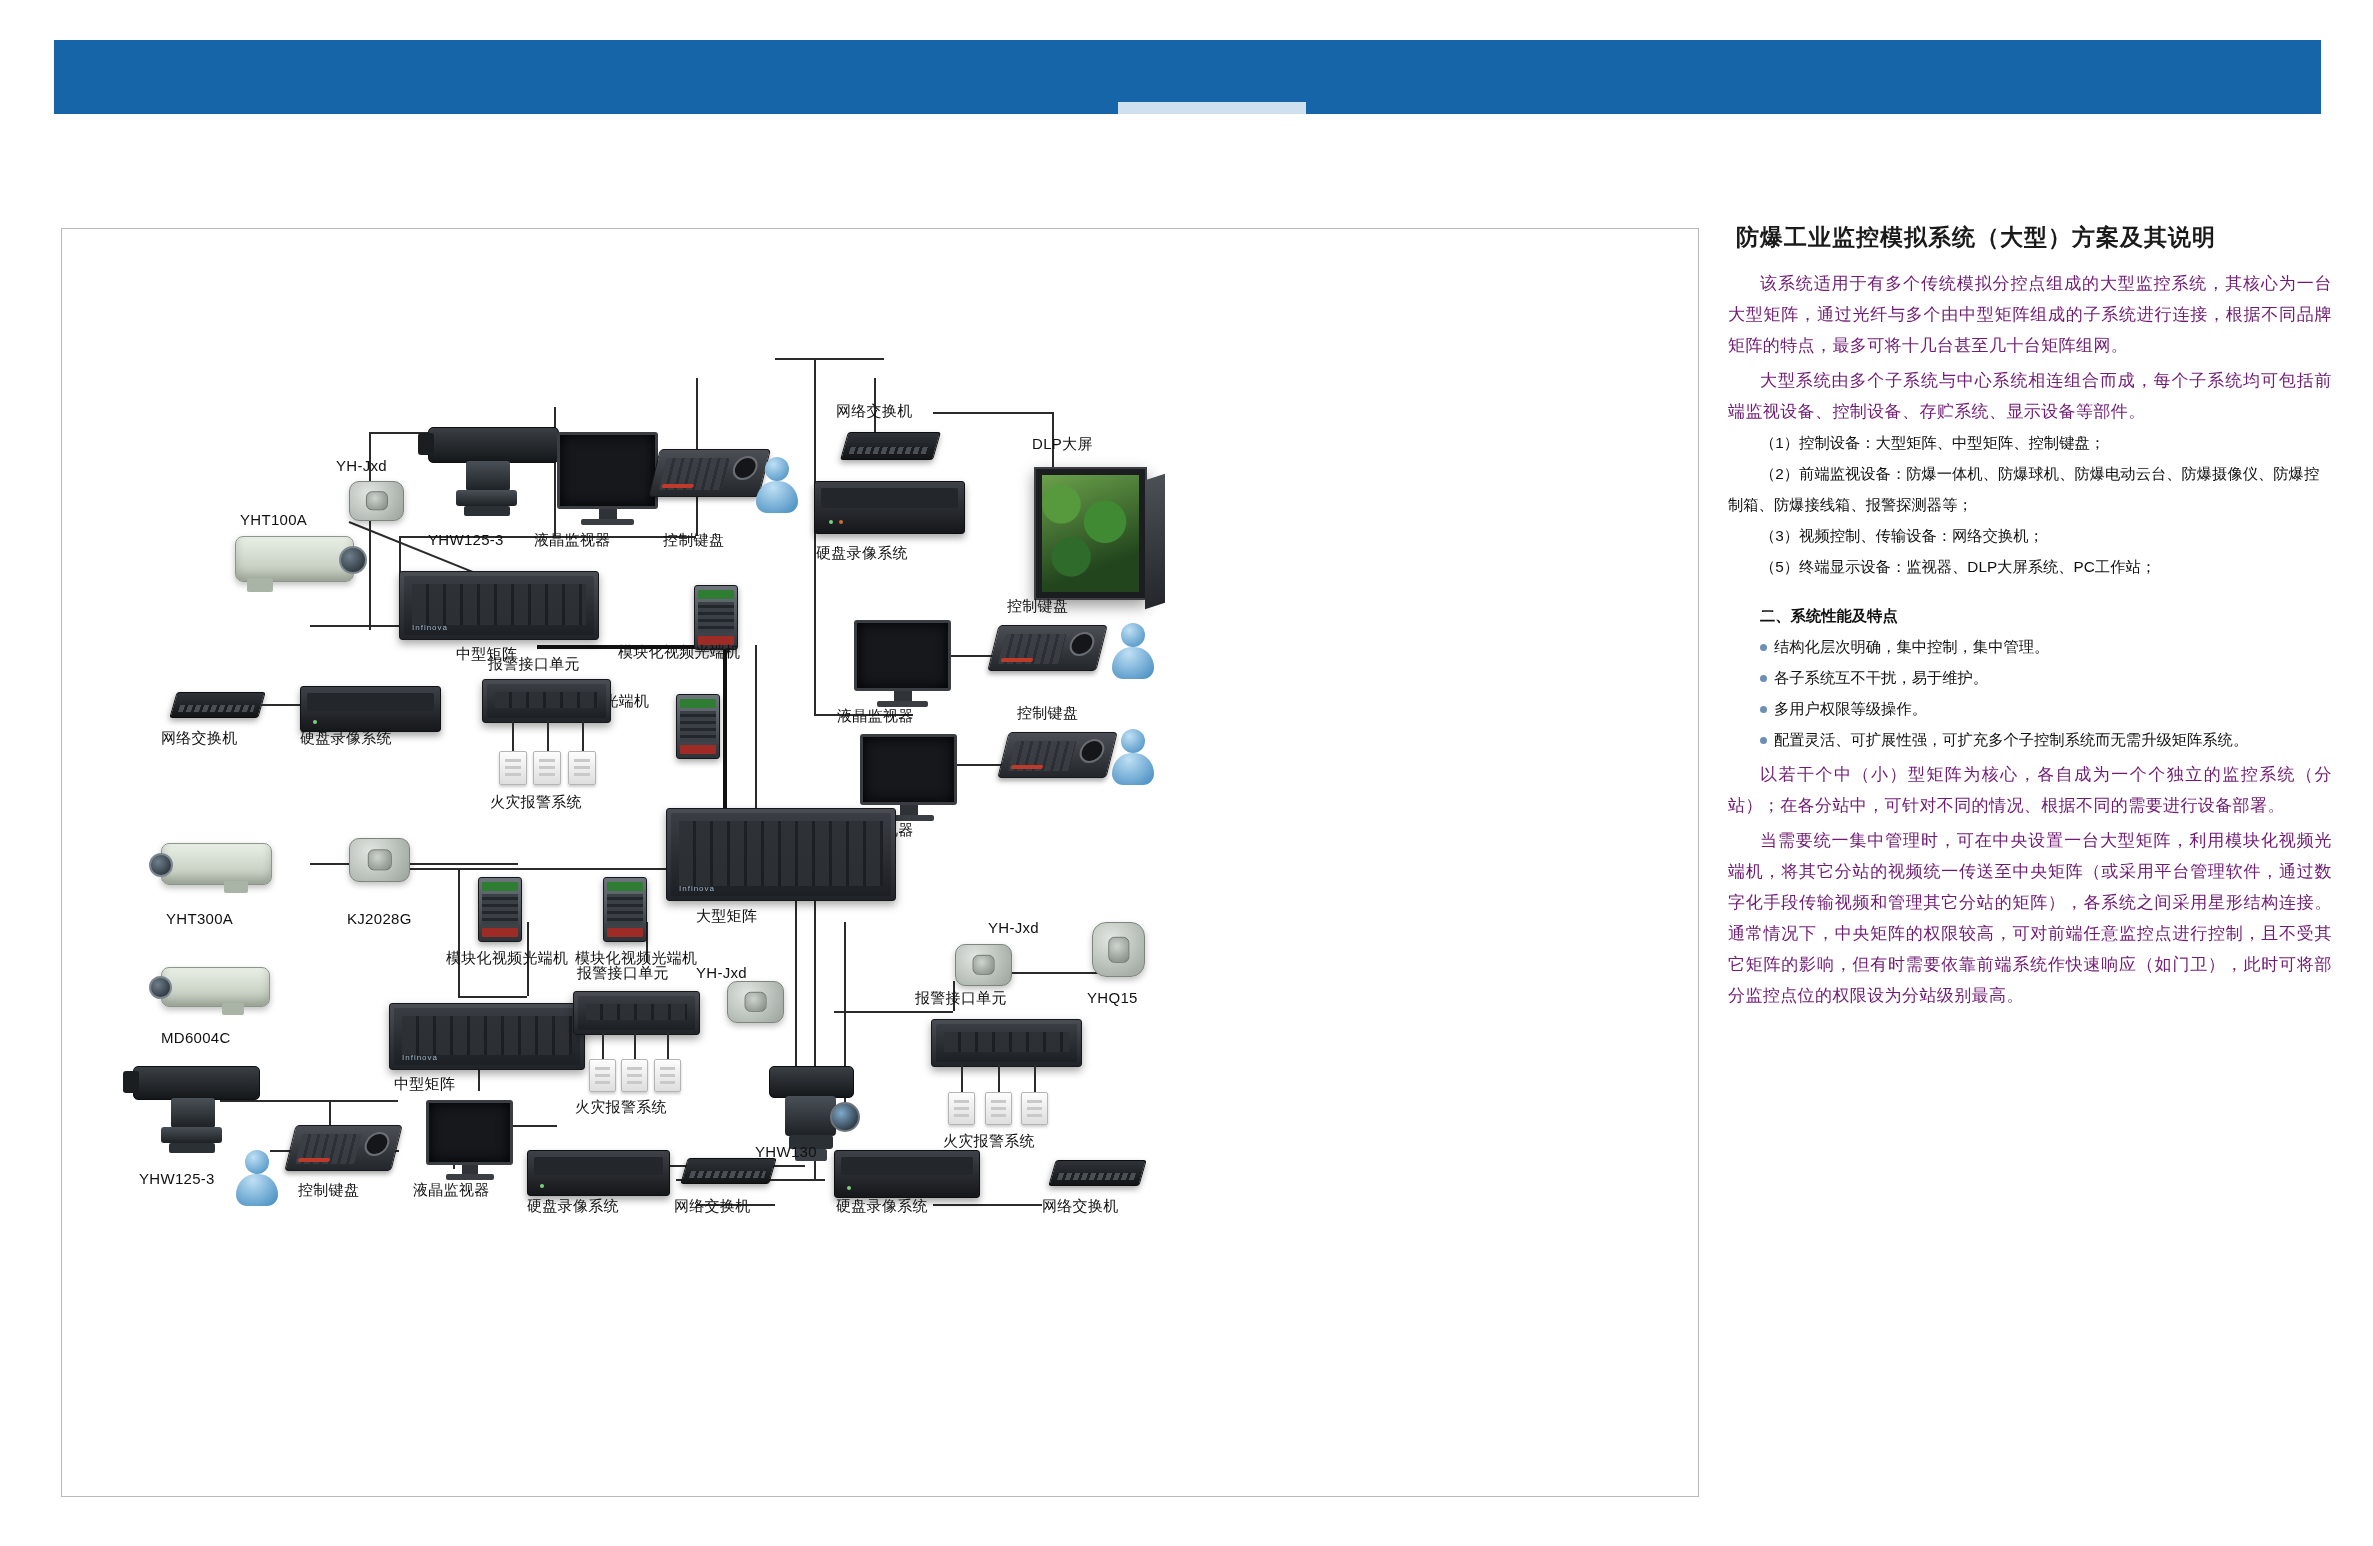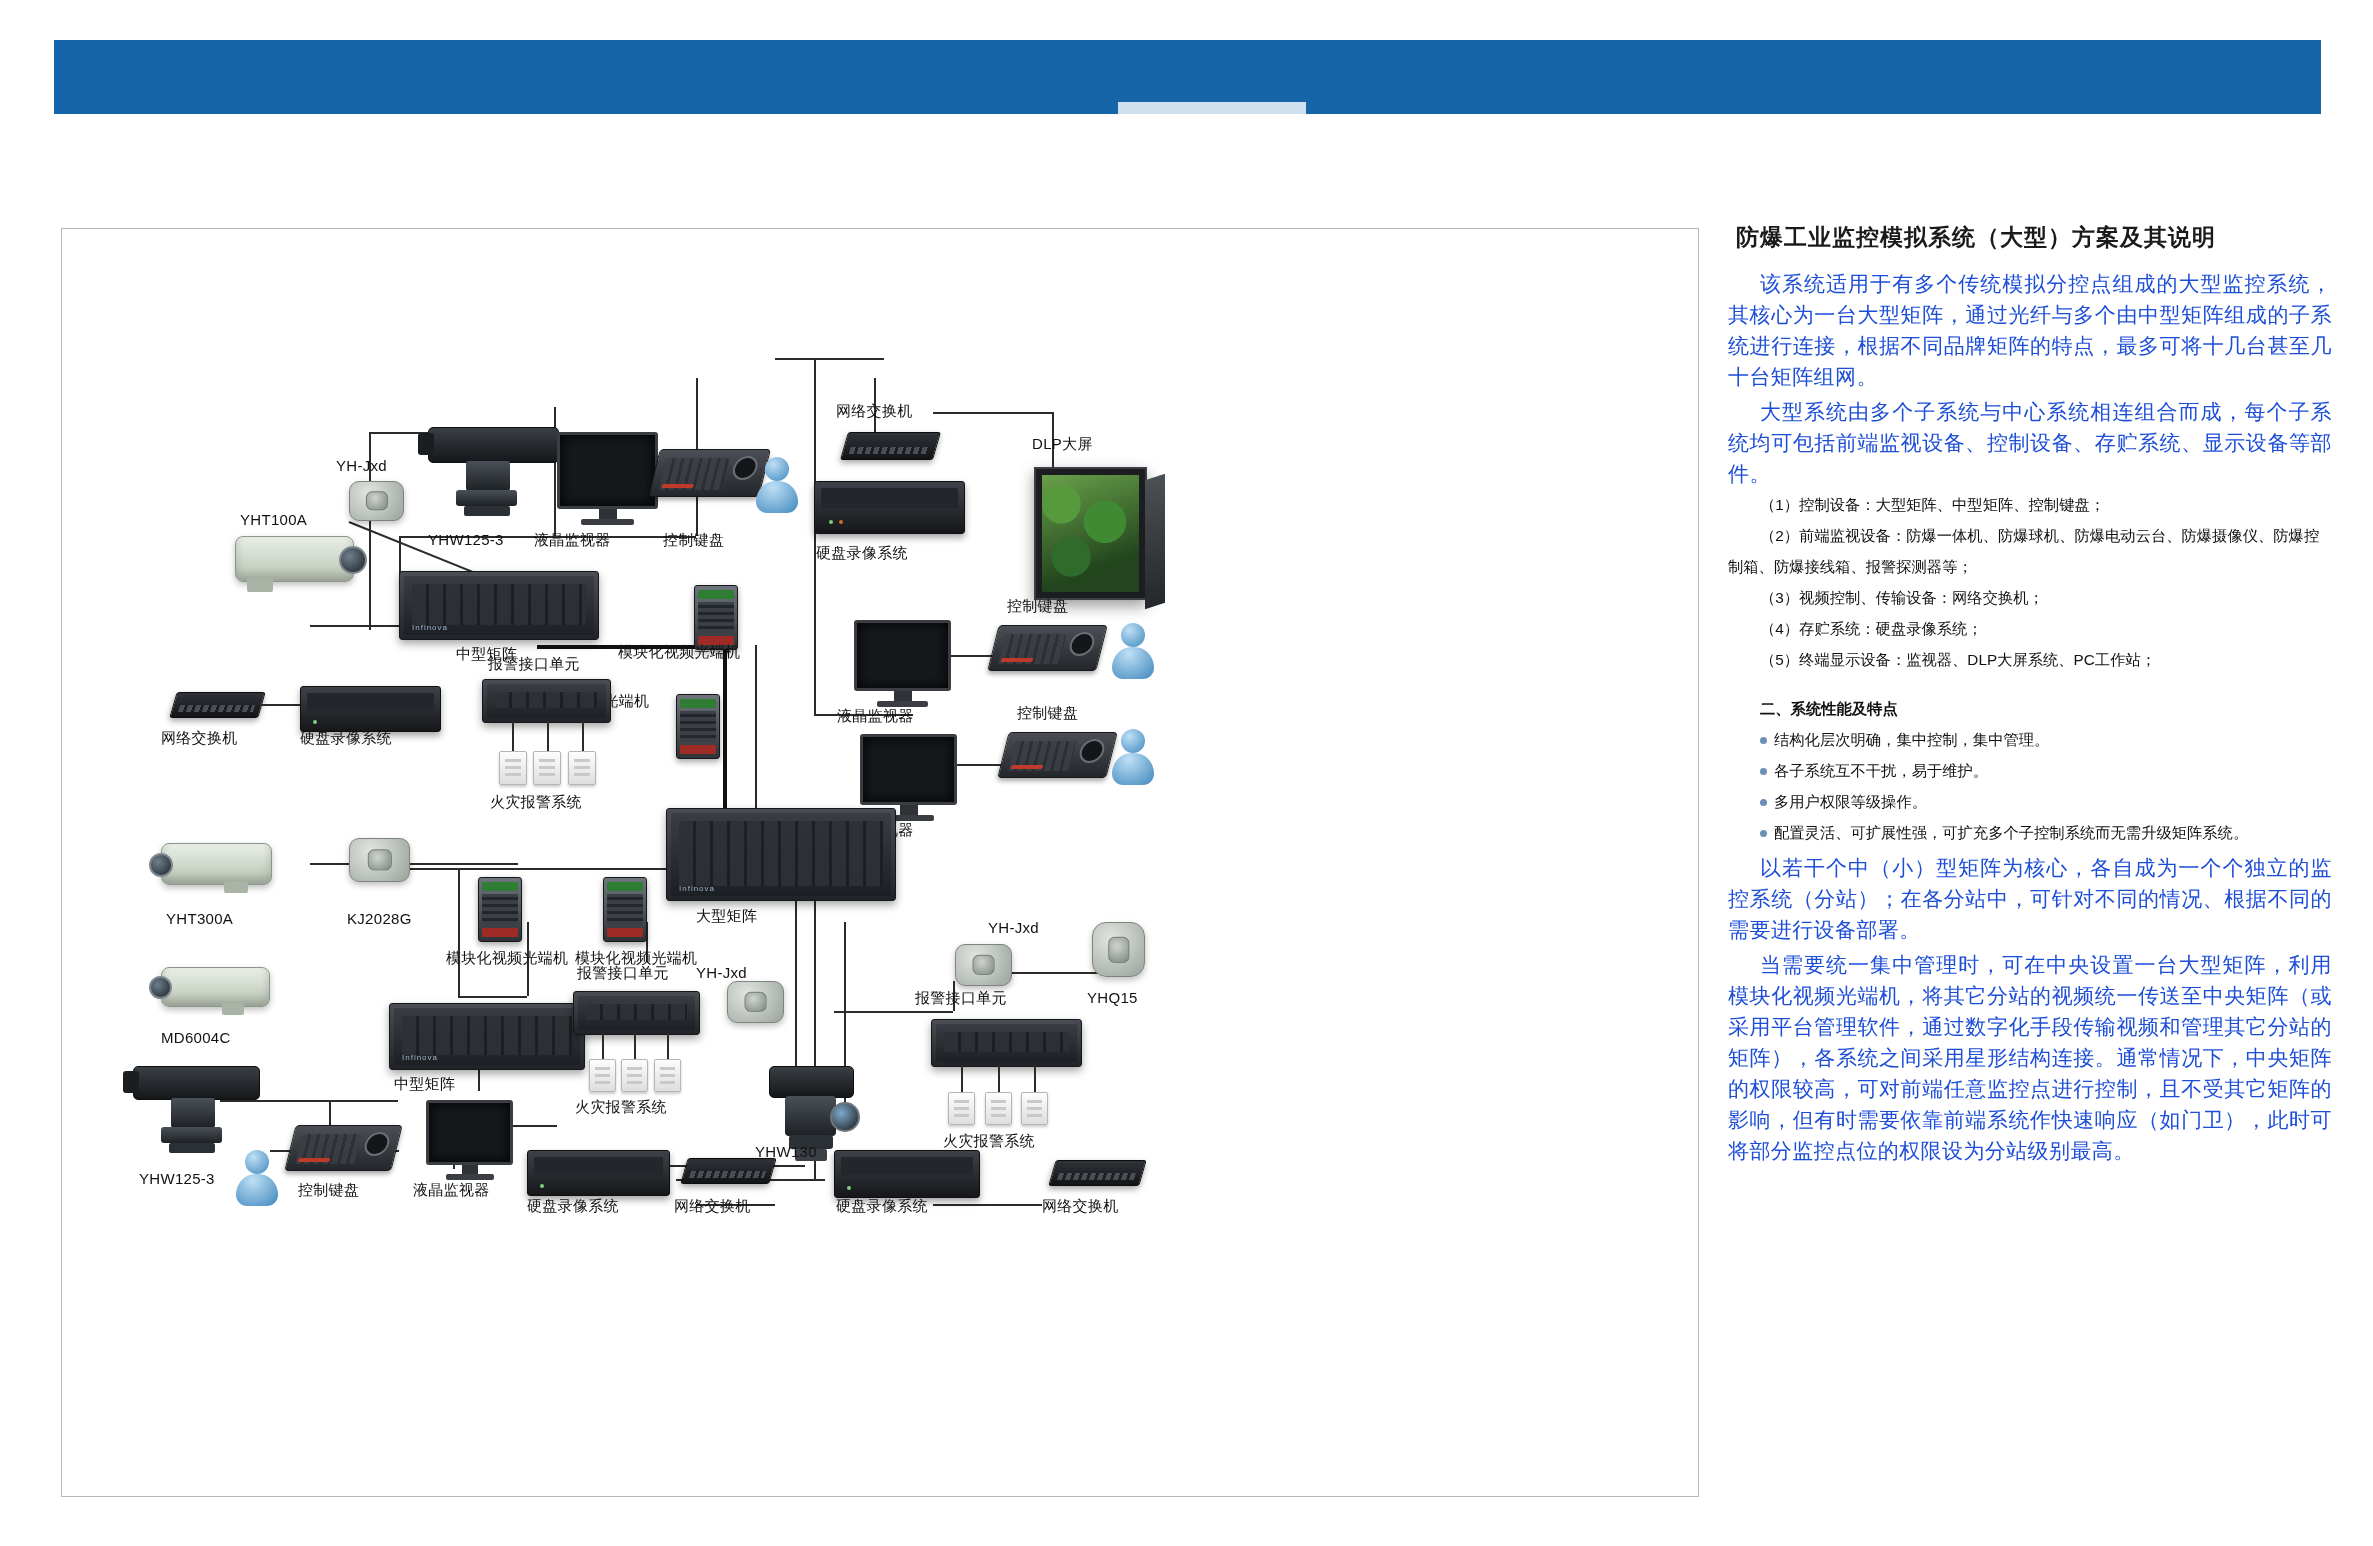--- a/index.html
+++ b/index.html
@@ -3,21 +3,21 @@
 <meta charset="utf-8">
 <style>
   html,body{margin:0;padding:0;background:#ffffff;}
   body{width:2373px;height:1546px;font-family:"Liberation Sans",sans-serif;position:relative;overflow:hidden;}
   .page{position:absolute;left:0;top:0;width:2373px;height:1546px;background:#fff;}
   .topbar{position:absolute;left:54px;top:40px;width:2267px;height:74px;background:#1565a8;}
   .topbar .notch{position:absolute;left:1064px;top:62px;width:188px;height:12px;background:#cfe0ef;}
   .diagram{position:absolute;left:61px;top:228px;width:1636px;height:1267px;border:1px solid #b9b9b9;background:#fff;}
   .right{position:absolute;left:1728px;top:220px;width:604px;height:1089px;}
   .r-title{font-size:23px;font-weight:bold;color:#1a1a1a;letter-spacing:1px;line-height:34px;padding-left:8px;}
-  .r-p{font-size:21px;color:#1d4ed8;line-height:31px;text-align:justify;letter-spacing:0.4px;margin-top:14px;}
+  .r-p{font-size:17px;color:#701a75;line-height:31px;text-align:justify;letter-spacing:0.4px;margin-top:14px;}
   .r-p.indent{text-indent:32px;}
   .r-h{font-size:15.3px;color:#111;line-height:31px;margin-top:18px;text-indent:32px;font-weight:bold;}
   .r-li{font-size:15.3px;color:#111;line-height:31px;text-indent:32px;}
   .r-bul{font-size:15.3px;color:#111;line-height:31px;text-indent:46px;position:relative;}
   .r-bul:before{content:"";position:absolute;left:32px;top:13px;width:7px;height:7px;border-radius:50%;background:#6b8fb5;}
   
   .it{position:absolute;}
   .lbl{position:absolute;font-size:15px;color:#111;white-space:nowrap;letter-spacing:0.3px;}
   .wire{position:absolute;background:#2b2b2b;}
   .wire.h{height:2px;}
@@ -433,21 +433,20 @@
   </div>
 
   <div class="right">
     <div class="r-title">防爆工业监控模拟系统（大型）方案及其说明</div>
     <div class="r-p indent">该系统适用于有多个传统模拟分控点组成的大型监控系统，其核心为一台大型矩阵，通过光纤与多个由中型矩阵组成的子系统进行连接，根据不同品牌矩阵的特点，最多可将十几台甚至几十台矩阵组网。</div>
 
     <div class="r-p indent" style="margin-top:4px;">大型系统由多个子系统与中心系统相连组合而成，每个子系统均可包括前端监视设备、控制设备、存贮系统、显示设备等部件。</div>
     <div class="r-li">（1）控制设备：大型矩阵、中型矩阵、控制键盘；</div>
     <div class="r-li">（2）前端监视设备：防爆一体机、防爆球机、防爆电动云台、防爆摄像仪、防爆控制箱、防爆接线箱、报警探测器等；</div>
     <div class="r-li">（3）视频控制、传输设备：网络交换机；</div>
-    <div class="r-li">（4）存贮系统：硬盘录像系统；</div>
     <div class="r-li">（5）终端显示设备：监视器、DLP大屏系统、PC工作站；</div>
 
     <div class="r-h">二、系统性能及特点</div>
     <div class="r-bul">结构化层次明确，集中控制，集中管理。</div>
     <div class="r-bul">各子系统互不干扰，易于维护。</div>
     <div class="r-bul">多用户权限等级操作。</div>
     <div class="r-bul">配置灵活、可扩展性强，可扩充多个子控制系统而无需升级矩阵系统。</div>
 
     <div class="r-p indent" style="margin-top:4px;">以若干个中（小）型矩阵为核心，各自成为一个个独立的监控系统（分站）；在各分站中，可针对不同的情况、根据不同的需要进行设备部署。</div>
     <div class="r-p indent" style="margin-top:4px;">当需要统一集中管理时，可在中央设置一台大型矩阵，利用模块化视频光端机，将其它分站的视频统一传送至中央矩阵（或采用平台管理软件，通过数字化手段传输视频和管理其它分站的矩阵），各系统之间采用星形结构连接。通常情况下，中央矩阵的权限较高，可对前端任意监控点进行控制，且不受其它矩阵的影响，但有时需要依靠前端系统作快速响应（如门卫），此时可将部分监控点位的权限设为分站级别最高。</div>

